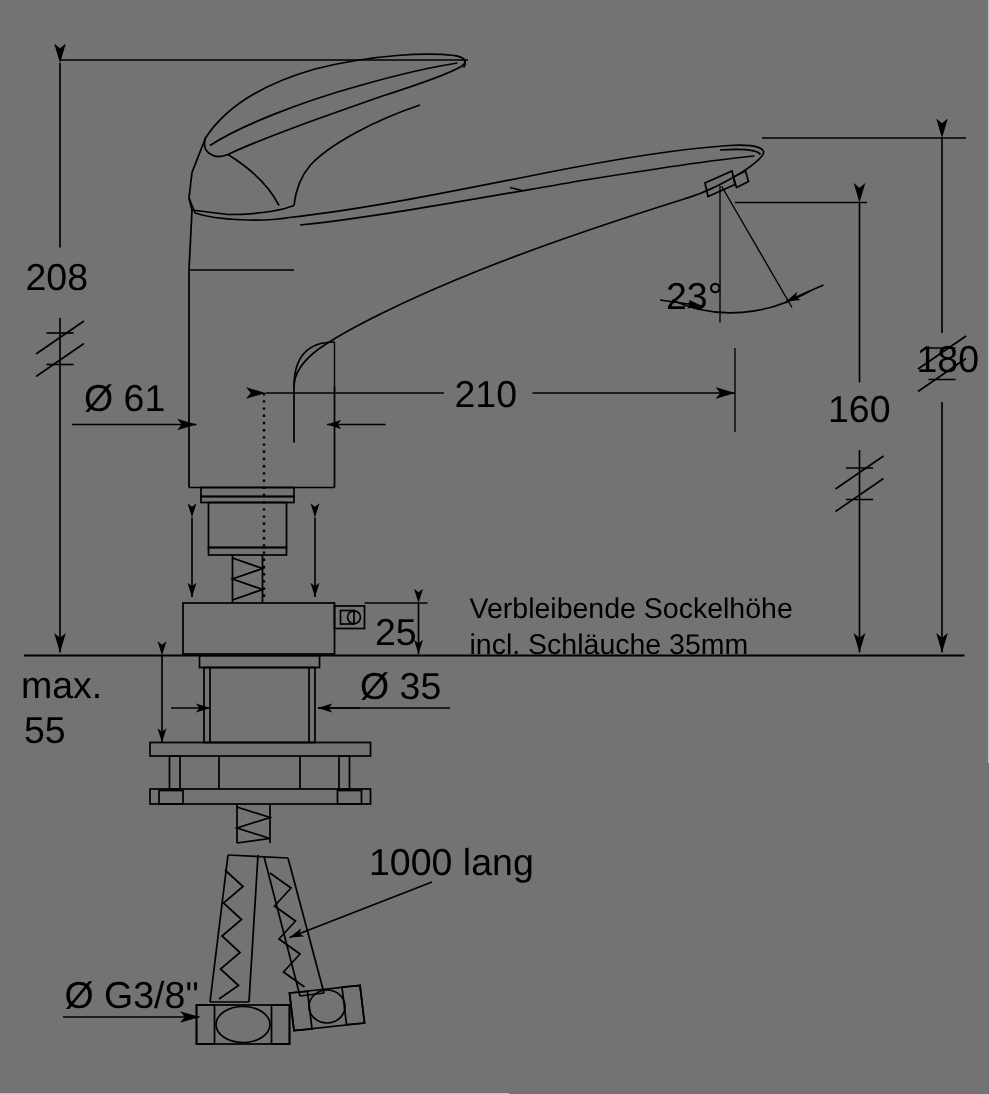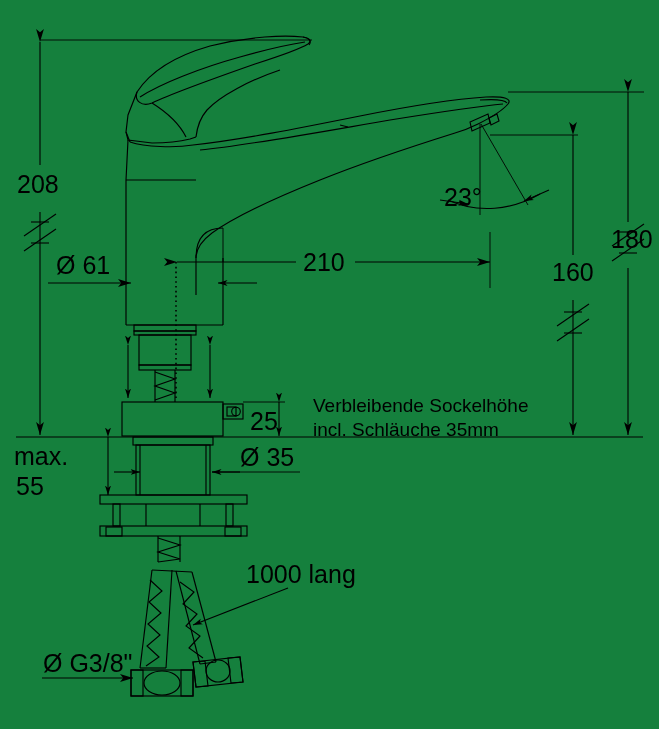--- a/index.html
+++ b/index.html
@@ -1,18 +1,18 @@
 <!DOCTYPE html>
 <html><head>
 <meta charset="utf-8">
 <style>
   html,body{margin:0;padding:0;background:#ffffff;}
   body{width:659px;height:729px;overflow:hidden;
        font-family:"Liberation Sans","DejaVu Sans",sans-serif;}
-  #stage{position:relative;width:659px;height:729px;background:#15803d;}
+  #stage{position:relative;width:659px;height:729px;background:#737373;}
   svg{display:block;}
   .dimtext{font-family:"Liberation Sans","DejaVu Sans",sans-serif;
            font-size:25px;fill:#000;}
   .notetext{font-family:"Liberation Sans","DejaVu Sans",sans-serif;
             font-size:19px;fill:#000;}
 </style>
 </head>
 <body>
 
 <div id="stage">

